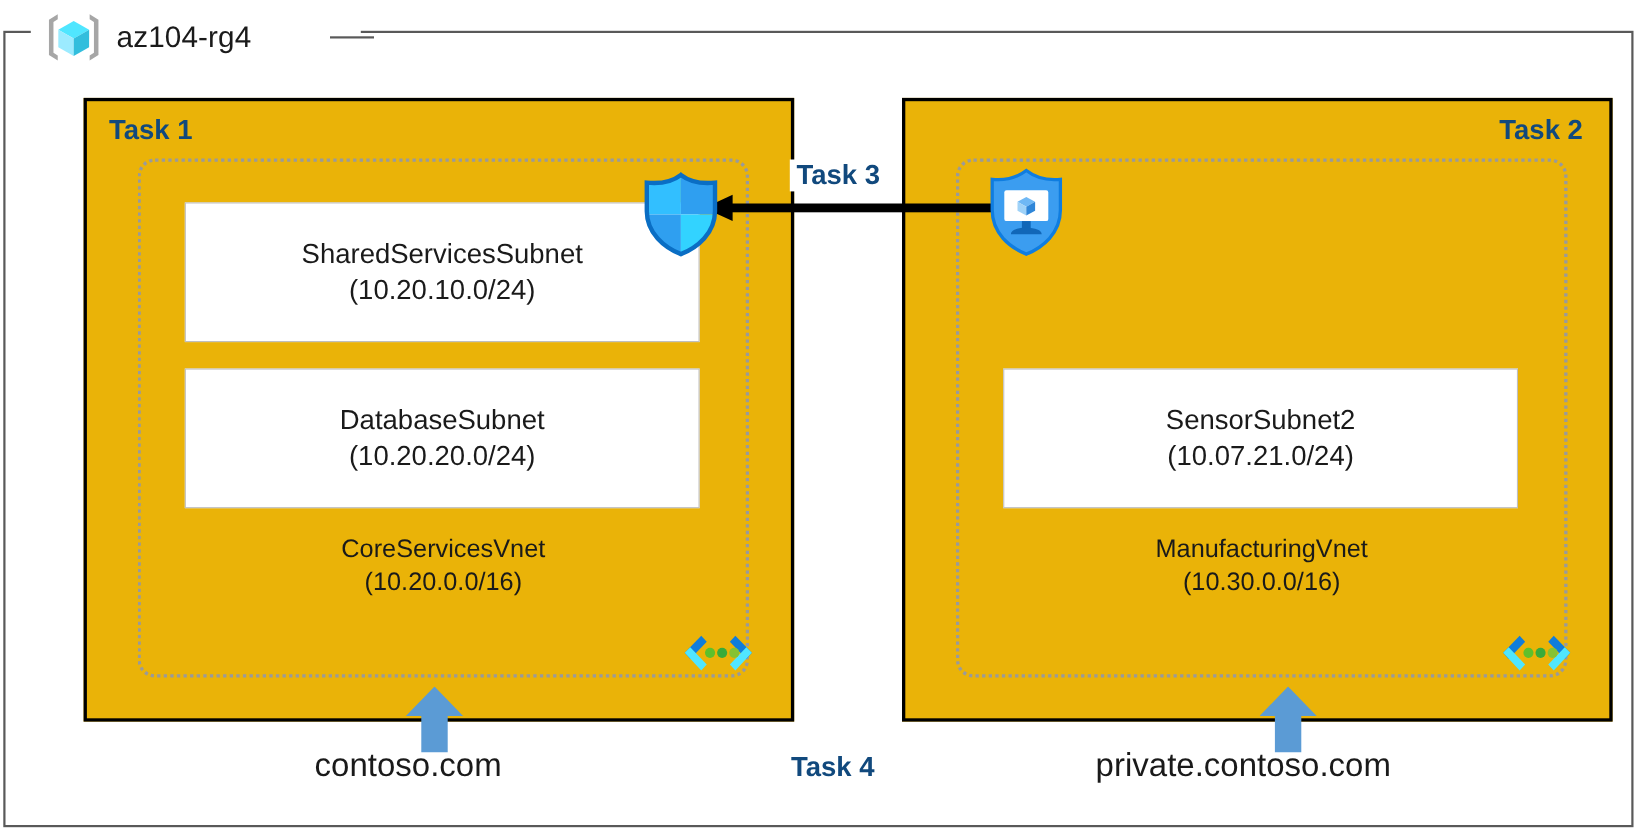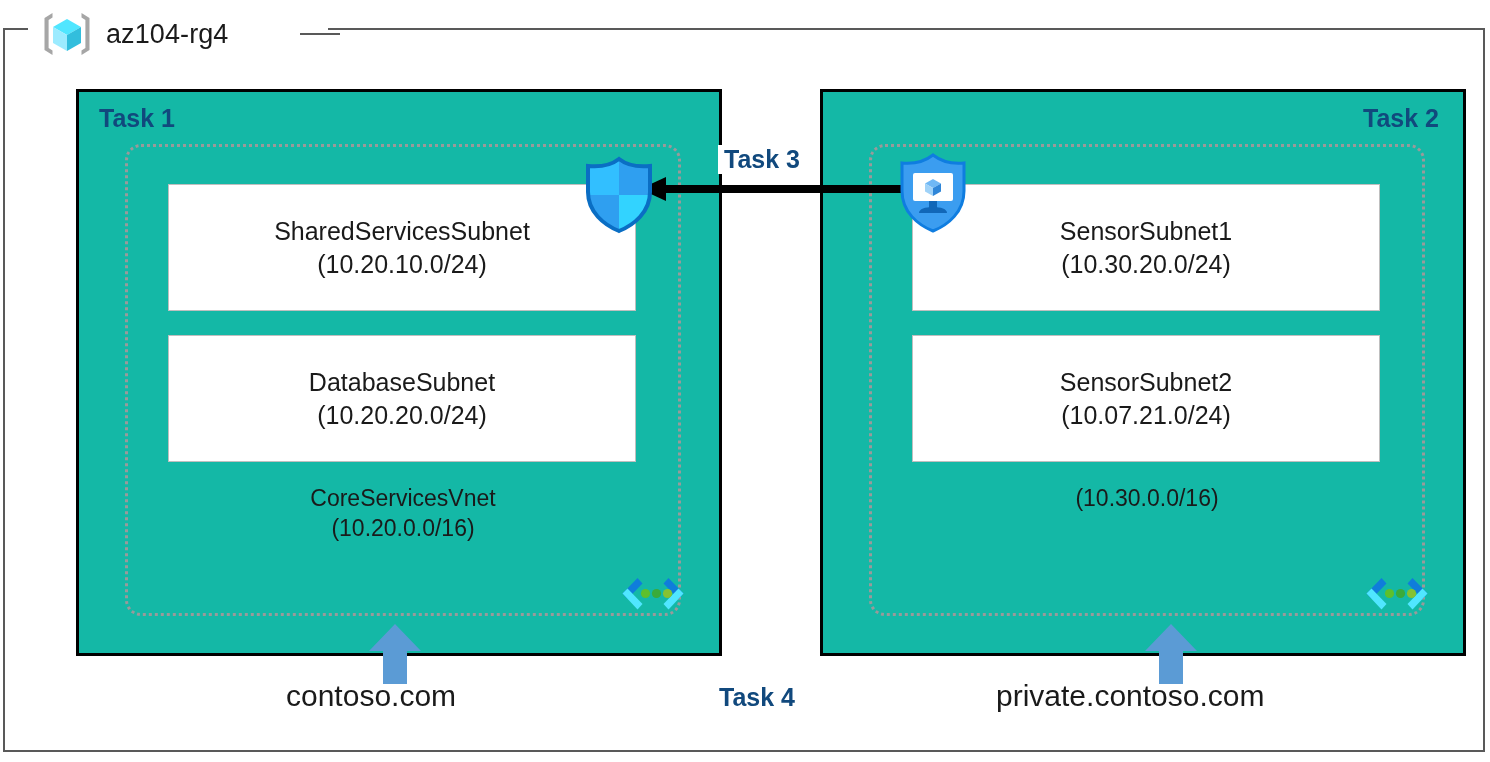--- a/index.html
+++ b/index.html
@@ -62,21 +62,21 @@
     height: 2px;
     background: #595959;
   }
 
   
   .rg-icon { width: 54px; height: 48px; display:block; }
 
   
   .task-panel {
     position: absolute;
-    background: #14b8a6;
+    background: #eab308;
     border: 3px solid #000000;
     box-sizing: border-box;
   }
   #panel-left  { left: 76px;  top: 89px; width: 646px; height: 567px; }
   #panel-right { left: 820px; top: 89px; width: 646px; height: 567px; }
 
   .task-label {
     position: absolute;
     top: 12px;
     font-size: 25px;
@@ -280,31 +280,28 @@
         </svg>
       </span>
     </div>
   </div>
 
   <div class="task-panel" id="panel-right">
     <div class="task-label right">Task 2</div>
 
     <div class="vnet">
 
-      <div class="subnet subnet-1">
-        <div class="line">SensorSubnet1</div>
-        <div class="line">(10.30.20.0/24)</div>
-      </div>
 
       <div class="subnet subnet-2">
         <div class="line">SensorSubnet2</div>
         <div class="line">(10.07.21.0/24)</div>
       </div>
 
       <div class="vnet-name">
+        <div class="line">ManufacturingVnet</div>
         <div class="line">(10.30.0.0/16)</div>
       </div>
 
       <span class="endpoint-icon">
         <svg viewBox="0 0 74 56" xmlns="http://www.w3.org/2000/svg">
           <path d="M21.5 7 L26.5 12.5 L11.5 28 L6.5 22.5 Z" fill="#0f7ddb"></path>
           <path d="M6.5 22.5 L11.5 17.5 L26.5 33 L21.5 38.5 Z" fill="#50e6ff"></path>
           <path d="M52.5 7 L47.5 12.5 L62.5 28 L67.5 22.5 Z" fill="#0f7ddb"></path>
           <path d="M67.5 22.5 L62.5 17.5 L47.5 33 L52.5 38.5 Z" fill="#50e6ff"></path>
           <circle cx="29.5" cy="22.5" r="4.6" fill="#5ec02b"></circle>

